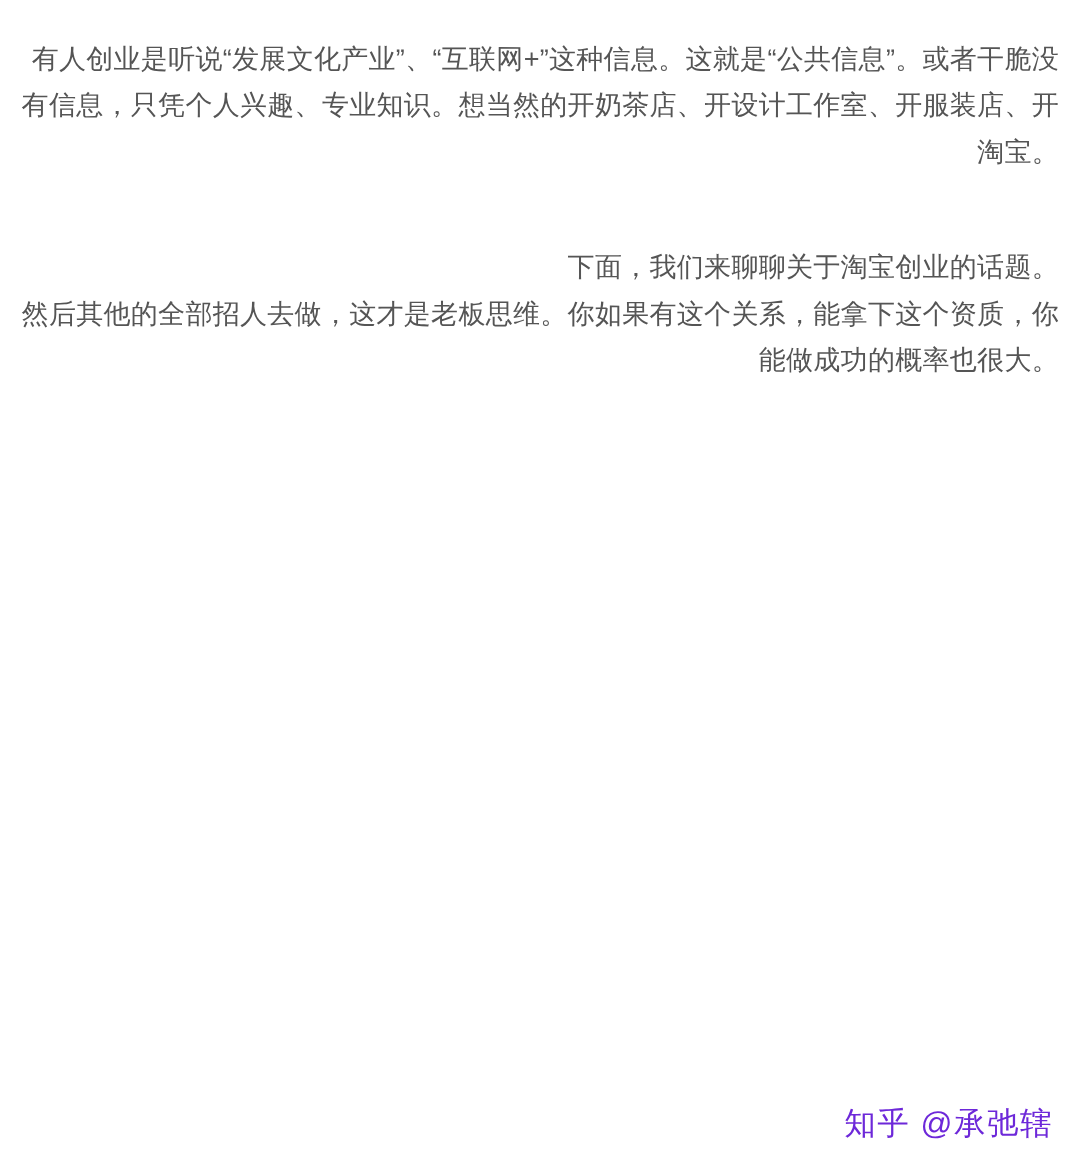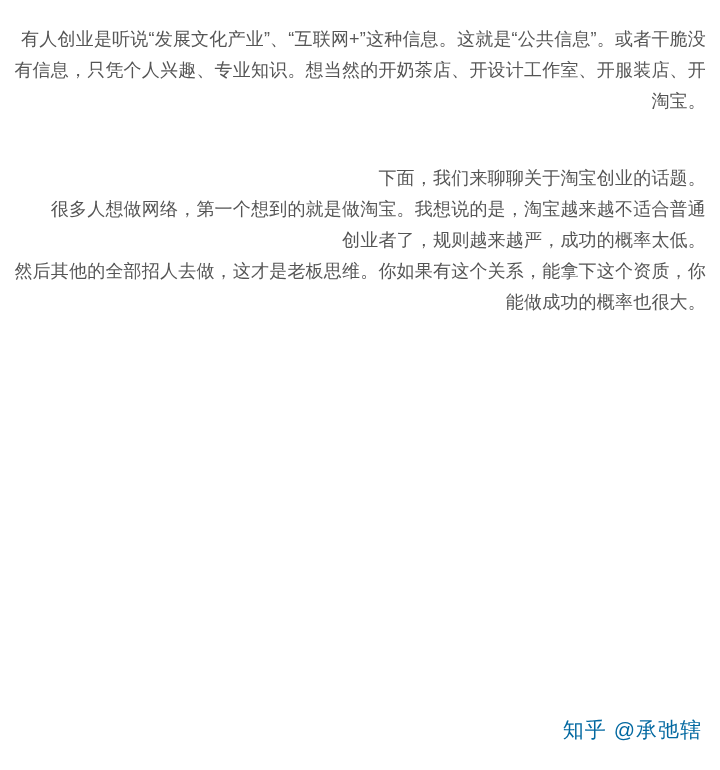--- a/index.html
+++ b/index.html
@@ -27,31 +27,30 @@
   }
   .article p.lead {
     margin-bottom: 46px;
   }
   .article p.indent {
     text-indent: 2em;
   }
   .watermark {
     position: absolute;
     right: 18px;
-    bottom: 28px;
-    color: #0369a1;
+    bottom: 8px;
+    color: #6d28d9;
     font-size: 21px;
     line-height: 24px;
     letter-spacing: 1px;
     user-select: none;
   }
 </style>
 </head>
 <body>
 
 <div class="article">
   <p class="lead">有人创业是听说“发展文化产业”、“互联网+”这种信息。这就是“公共信息”。或者干脆没有信息，只凭个人兴趣、专业知识。想当然的开奶茶店、开设计工作室、开服装店、开淘宝。</p>
   <p>下面，我们来聊聊关于淘宝创业的话题。</p>
-  <p class="indent">很多人想做网络，第一个想到的就是做淘宝。我想说的是，淘宝越来越不适合普通创业者了，规则越来越严，成功的概率太低。</p>
   <p>然后其他的全部招人去做，这才是老板思维。你如果有这个关系，能拿下这个资质，你能做成功的概率也很大。</p>
 </div>
 
 <div class="watermark">知乎 @承弛辖</div>
 
 </body></html>

